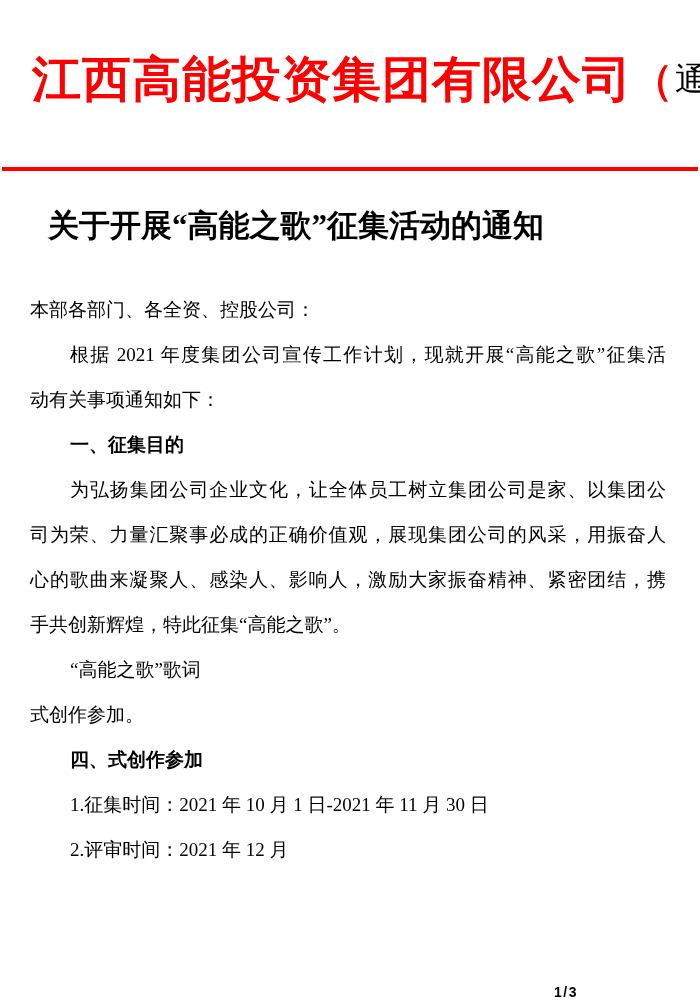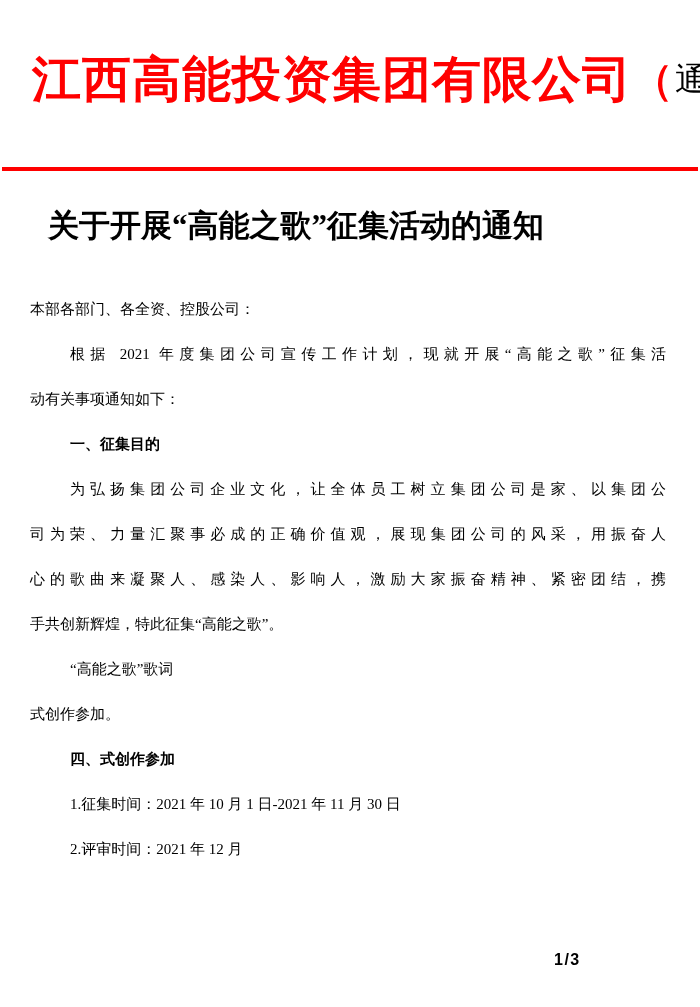--- a/index.html
+++ b/index.html
@@ -62,39 +62,39 @@
     font-size: 31px;
     font-weight: bold;
     line-height: 48px;
   }
   
   .body-text {
     position: absolute;
     top: 287px;
     left: 30px;
     width: 636px;
-    font-size: 15px;
+    font-size: 19px;
   }
   .line {
     height: 45px;
     line-height: 45px;
   }
   .indent { text-indent: 40px; }
   .just {
     text-align: justify;
     text-align-last: justify;
   }
   .bold { font-weight: bold; }
   
   .page-number {
     position: absolute;
-    top: 951px;
+    top: 984px;
     left: 554px;
     font-family: "Liberation Sans", "DejaVu Sans", sans-serif;
-    font-size: 16px;
+    font-size: 14px;
     font-weight: bold;
     letter-spacing: 1.5px;
   }
 </style>
 </head>
 <body>
 
 <div class="page">
 
   <div class="letterhead">

